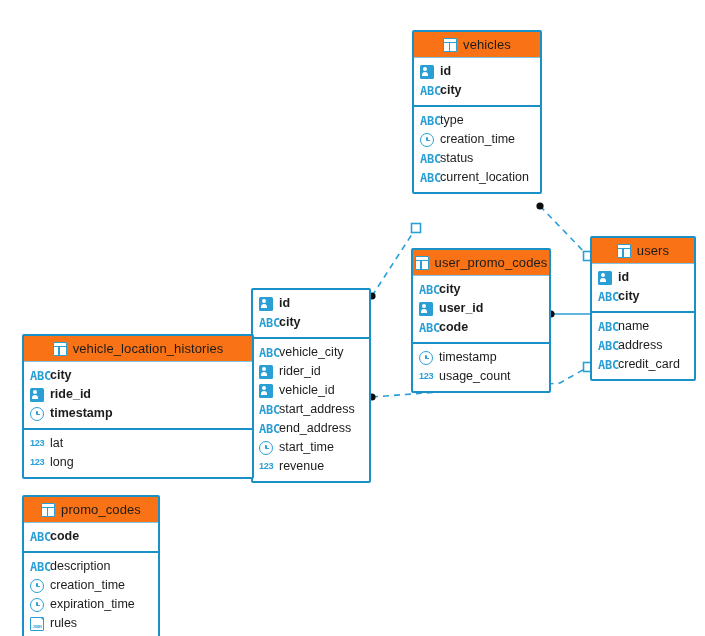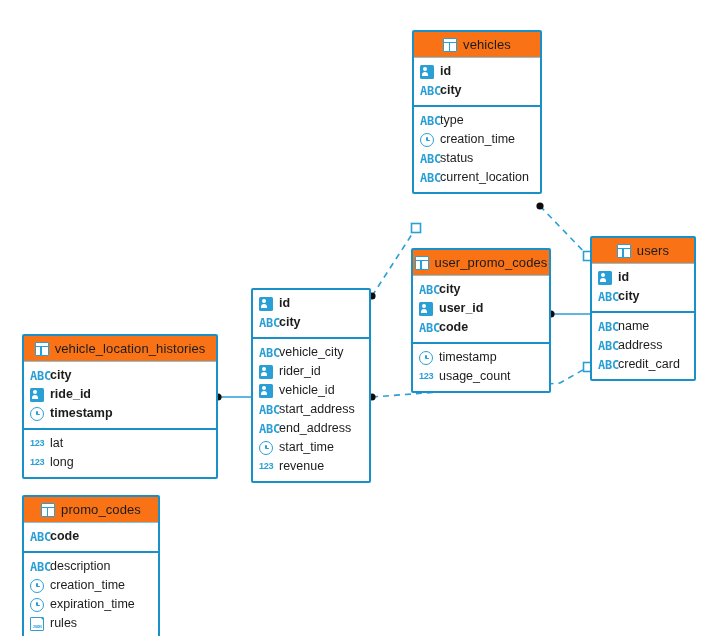--- a/index.html
+++ b/index.html
@@ -270,21 +270,21 @@
         <div class="field-row">
           <span class="ic ic-clock"></span>
           <span class="field-name">start_time</span>
         </div>
         <div class="field-row">
           <span class="ic ic-num">123</span>
           <span class="field-name">revenue</span>
         </div>
       </div>
     </div>
-    <div class="table-card" style="left: 22px; top: 334px; width: 196px;">
+    <div class="table-card" style="left: 22px; top: 334px; width: 232px;">
       <div class="tbl-header">
         <span class="ic ic-table"></span>
         <span class="tbl-title">vehicle_location_histories</span>
       </div>
       <div class="field-group keys">
         <div class="field-row key">
           <span class="ic ic-abc">ABC</span>
           <span class="field-name">city</span>
         </div>
         <div class="field-row key">

